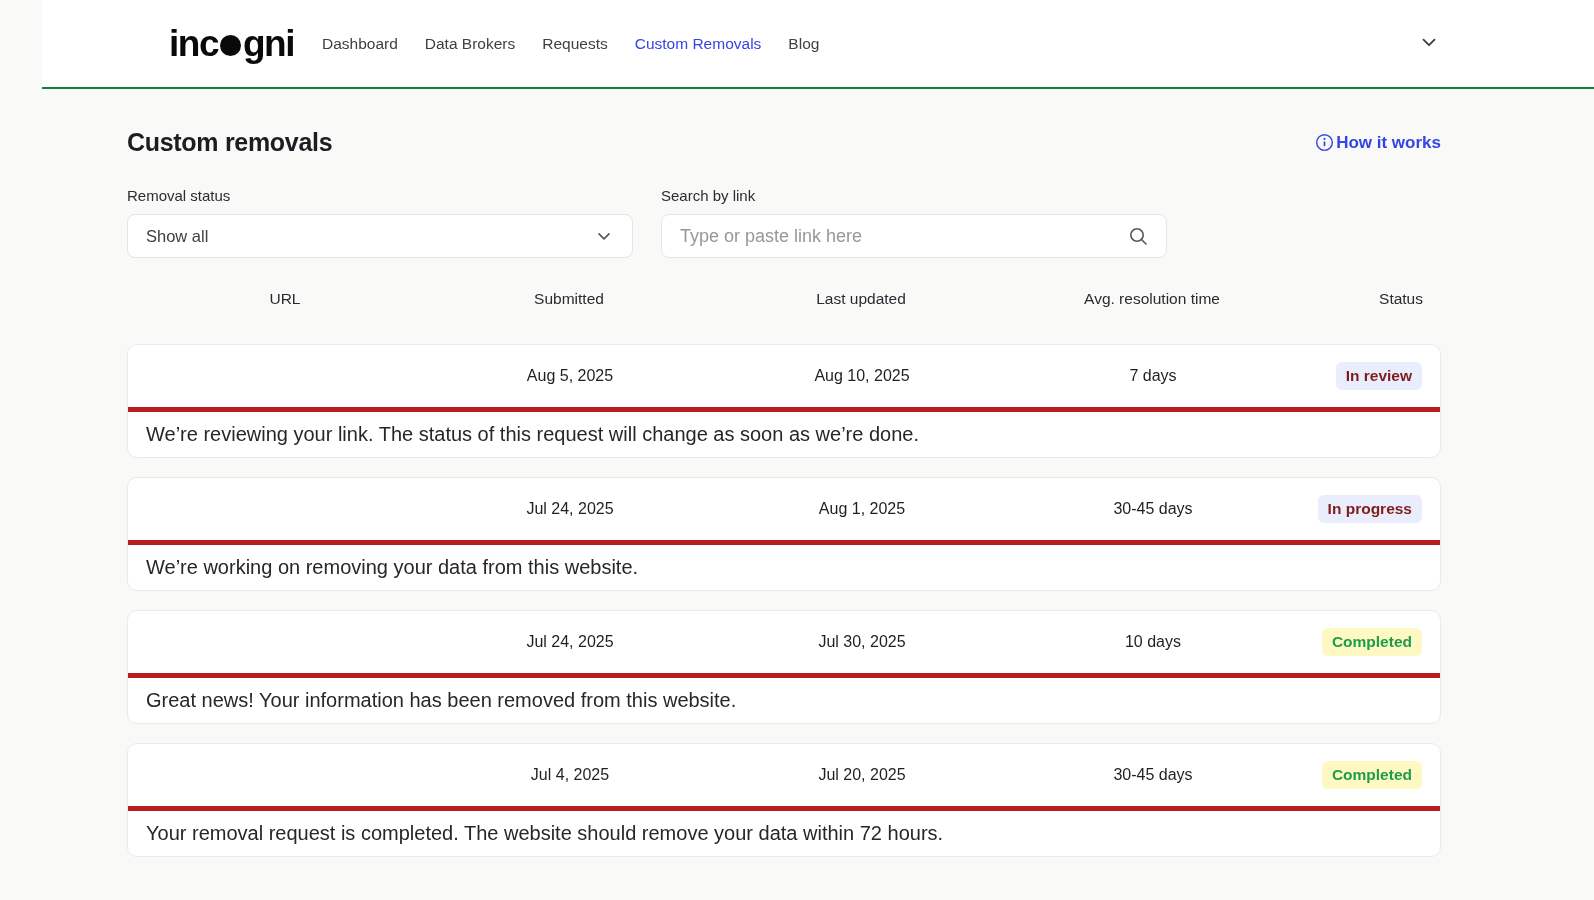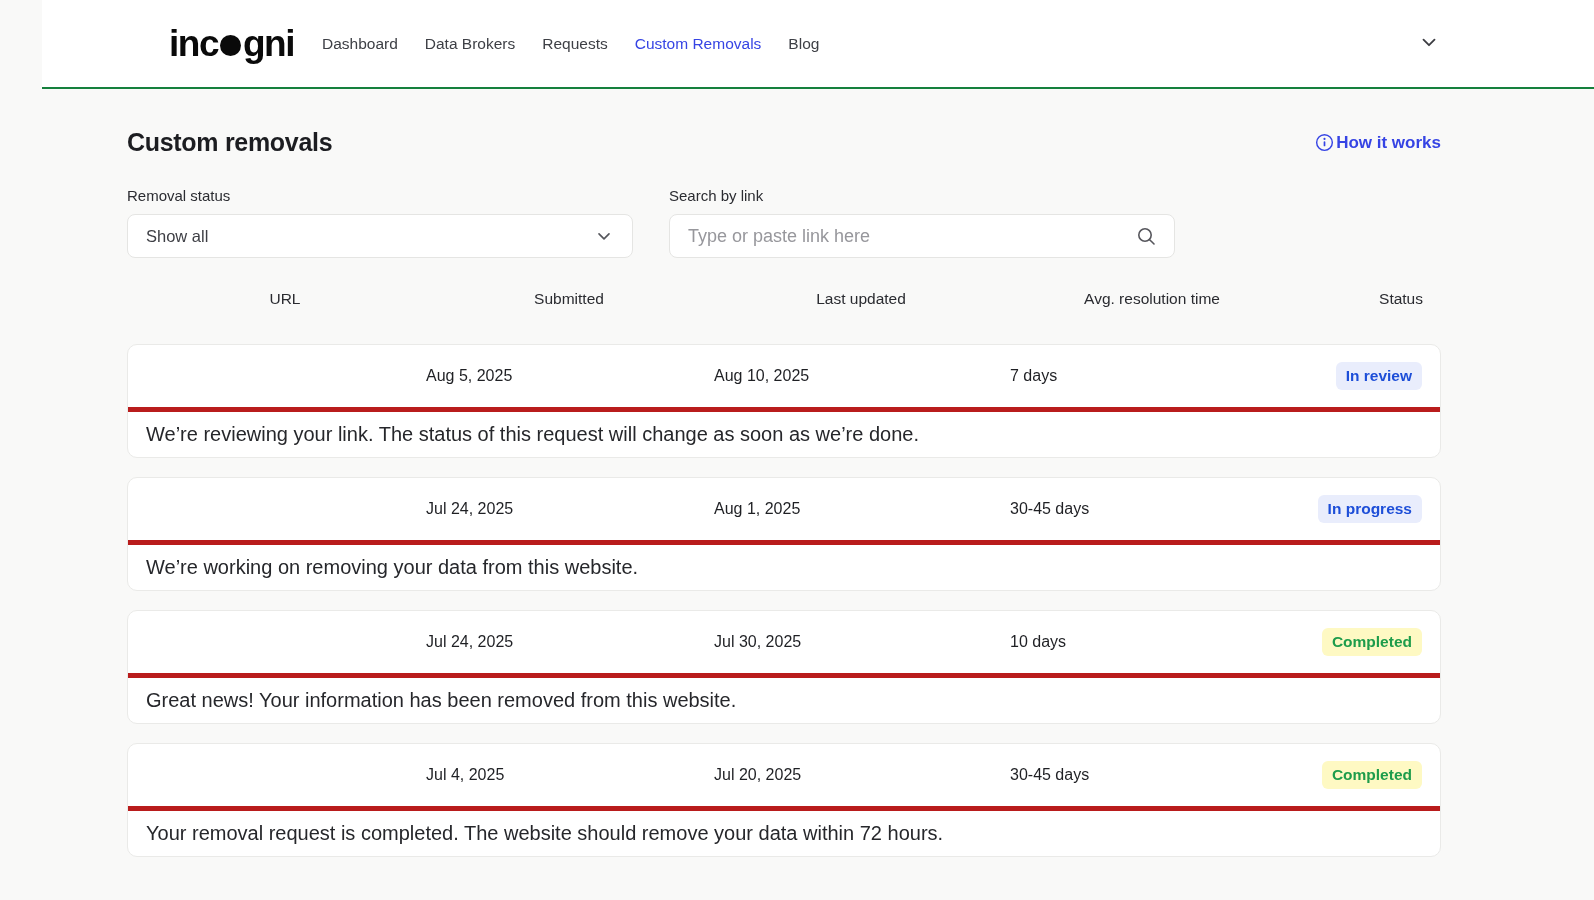--- a/index.html
+++ b/index.html
@@ -48,21 +48,21 @@
     margin: 0; font-size: 25px; font-weight: 700;
     color: #1c1d21; letter-spacing: -0.3px;
   }
   .how-link {
     display: flex; align-items: center; gap: 2px;
     color: #3644e4; font-size: 17px; font-weight: 700;
     text-decoration: none; cursor: pointer;
   }
 
   
-  .filters { display: flex; gap: 36px; margin-top: 30px; }
+  .filters { display: flex; gap: 28px; margin-top: 30px; }
   .filter-group { width: 506px; }
   .filter-label {
     display: block; font-size: 15px; color: #2b2c31; margin-bottom: 10px;
   }
   .control {
     height: 44px; width: 100%; background: #fff;
     border: 1px solid #e5e5e3; border-radius: 8px;
     display: flex; align-items: center; padding: 0 18px;
     font-size: 16.5px; cursor: pointer;
   }
@@ -93,33 +93,33 @@
   }
   .table-head .col { text-align: center; }
   .table-head .col:nth-child(1) { text-align: center; }
   .table-head .col:nth-child(5) { text-align: right; }
 
   .card {
     background: #fff; border: 1px solid #eaeae8; border-radius: 10px;
     margin-bottom: 19px; overflow: hidden;
   }
   .data-row { height: 62px; padding: 0 18px; }
-  .cell { font-size: 16px; color: #1f2024; }
+  .cell { text-align: center; font-size: 16px; color: #1f2024; }
   .cell-url { text-align: left; }
   .blur-pill {
     width: 158px; height: 23px; border-radius: 5px;
     background: #e7e7e9; filter: blur(4px);
   }
   .cell-status { display: flex; justify-content: flex-end; }
   .badge {
     display: inline-block; padding: 6px 10px; border-radius: 6px;
     font-size: 15.5px; font-weight: 700; line-height: 1;
   }
   .badge[data-status="review"], .badge[data-status="progress"] {
-    background: #e9edfc; color: #1d4ed8;
+    background: #e9edfc; color: #7f1d1d;
   }
   .badge[data-status="completed"] { background: #fef9c3; color: #1d9c4b; }
   .msg-row {
     border-top: 5px solid #b91c1c; min-height: 50px;
     display: flex; align-items: center; padding: 0 18px;
     font-size: 20px; color: #26272b;
   }
 </style>
 </head>
 <body>

